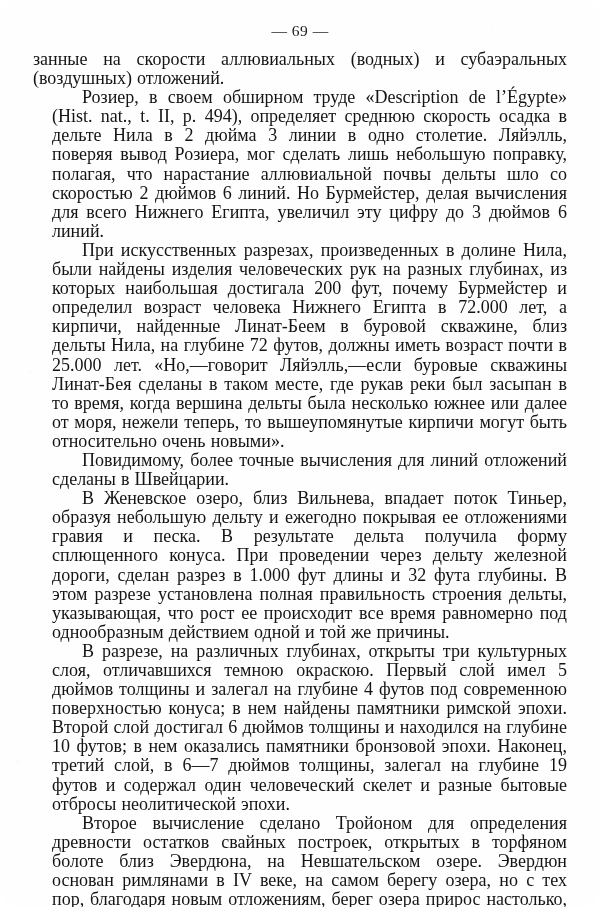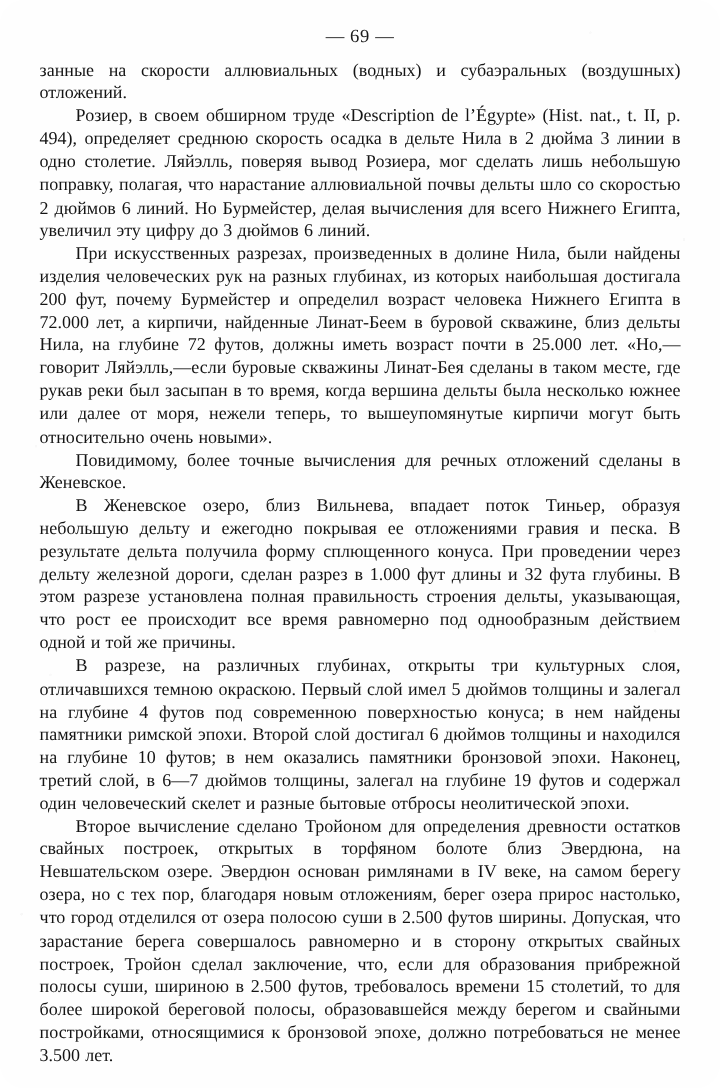--- a/index.html
+++ b/index.html
@@ -52,43 +52,44 @@
 
   .text-block {
     position: absolute;
     top: 50px;
     left: 33px;
     width: 534px;
   }
 
   p.para {
     margin: 0;
-    font-size: 15px;
+    font-size: 18px;
     line-height: 19.1px;
     text-align: justify;
     text-justify: inter-word;
     color: #141414;
     hyphens: manual;
     word-spacing: 0.6px;
   }
   p.para.indent {
     text-indent: 30px;
+    margin-left: 19px;
   }
 </style>
 </head>
 <body>
 
 <div class="page">
   <div class="paper-noise"></div>
 
   <div class="folio">—  69  —</div>
 
   <div class="text-block">
     <p class="para">занные на скорости аллювиальных  (водных) и субаэральных  (воздушных) отложений.</p>
     <p class="para indent">Розиер, в своем обширном  труде  «Description de  l’Égypte»  (Hist. nat., t. II, p. 494),  определяет среднюю  скорость осадка  в  дельте  Нила в 2 дюйма 3 линии в одно столетие. Ляйэлль, поверяя вывод Розиера, мог сделать лишь небольшую поправку, полагая, что нарастание аллювиальной почвы дельты шло со скоростью 2 дюймов 6 линий. Но Бурмейстер, делая вычисления для всего Нижнего Египта, увеличил эту цифру до 3 дюймов 6 линий.</p>
     <p class="para indent">При искусственных разрезах, произведенных  в долине Нила,  были найдены изделия человеческих рук на разных глубинах,  из которых наибольшая достигала 200 фут, почему Бурмейстер и определил возраст человека Нижнего Египта в 72.000 лет,  а кирпичи,  найденные  Линат-Беем в буровой скважине, близ дельты Нила, на глубине 72 футов,  должны иметь возраст почти в 25.000 лет. «Но,—говорит Ляйэлль,—если буровые скважины Линат-Бея сделаны в таком месте, где рукав реки был засыпан в то время,  когда вершина  дельты была несколько  южнее или далее от моря,  нежели теперь,  то вышеупомянутые кирпичи могут  быть  относительно очень новыми».</p>
-    <p class="para indent">Повидимому, более точные вычисления для речных отложений сделаны в Женевское.</p>
+    <p class="para indent">Повидимому, более точные вычисления для линий отложений сделаны в Швейцарии.</p>
     <p class="para indent">В Женевское озеро, близ Вильнева, впадает поток Тиньер, образуя небольшую дельту и ежегодно покрывая  ее отложениями гравия и песка. В результате дельта получила форму сплющенного конуса. При проведении через дельту железной дороги, сделан разрез в 1.000 фут длины и 32 фута глубины. В этом разрезе установлена полная правильность строения дельты, указывающая, что рост ее происходит  все время  равномерно  под однообразным действием одной и той же причины.</p>
     <p class="para indent">В разрезе, на различных глубинах, открыты три  культурных слоя, отличавшихся темною окраскою. Первый слой имел 5 дюймов толщины и залегал на глубине 4 футов под современною поверхностью конуса; в нем найдены памятники римской эпохи. Второй слой достигал 6 дюймов толщины и находился на глубине 10 футов; в нем оказались памятники бронзовой эпохи. Наконец, третий  слой, в 6—7 дюймов толщины, залегал на глубине 19 футов и содержал один человеческий скелет и разные бытовые отбросы неолитической эпохи.</p>
     <p class="para indent">Второе вычисление сделано Тройоном для определения древности остатков свайных построек, открытых в торфяном болоте близ Эвердюна, на Невшательском озере. Эвердюн основан римлянами в IV веке, на самом берегу озера,  но с тех пор,  благодаря новым  отложениям,  берег озера прирос настолько, что город отделился от озера полосою суши в 2.500 футов ширины. Допуская, что зарастание берега совершалось равномерно и в сторону открытых свайных построек,  Тройон сделал  заключение, что, если для образования прибрежной полосы суши,  шириною в 2.500 футов, требовалось времени  15 столетий, то для более  широкой береговой полосы, образовавшейся между берегом и свайными постройками, относящимися к бронзовой эпохе, должно потребоваться не менее 3.500 лет.</p>
 
   </div>
 </div>
 
 </body></html>

